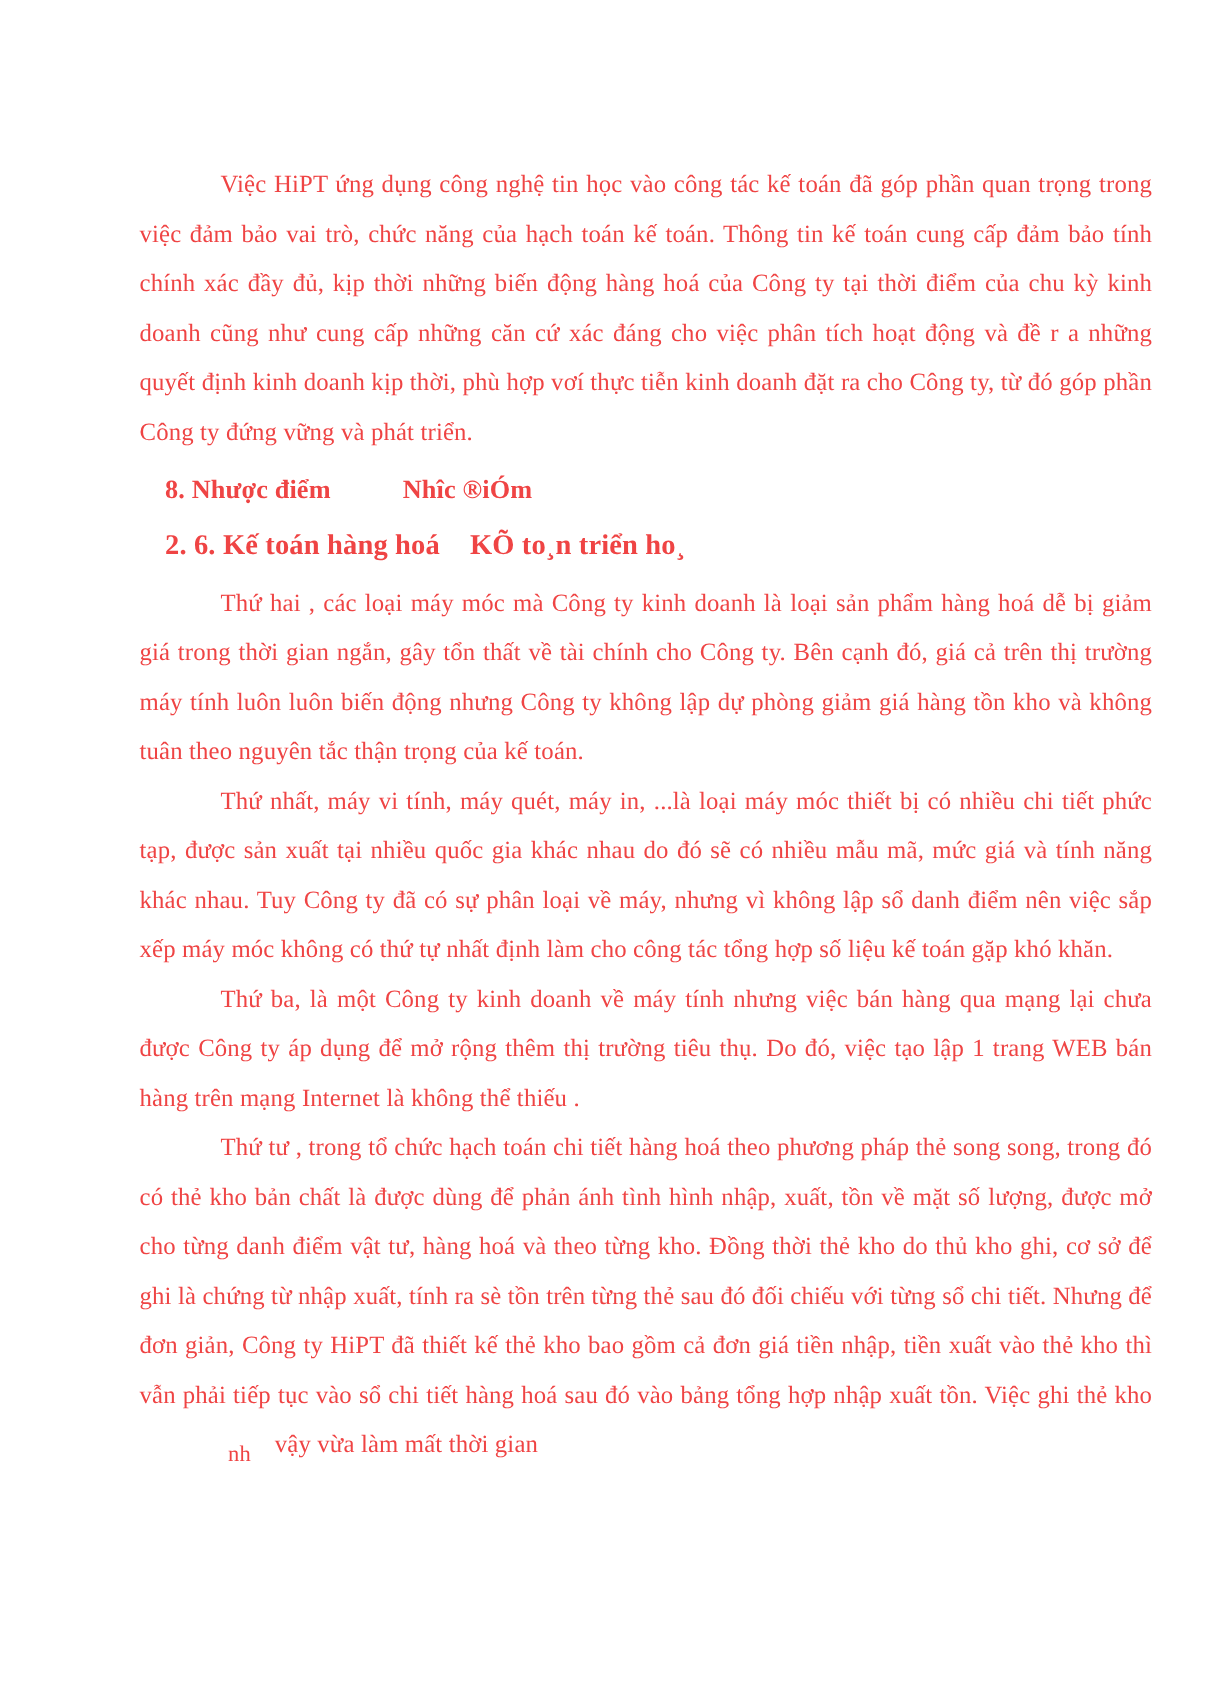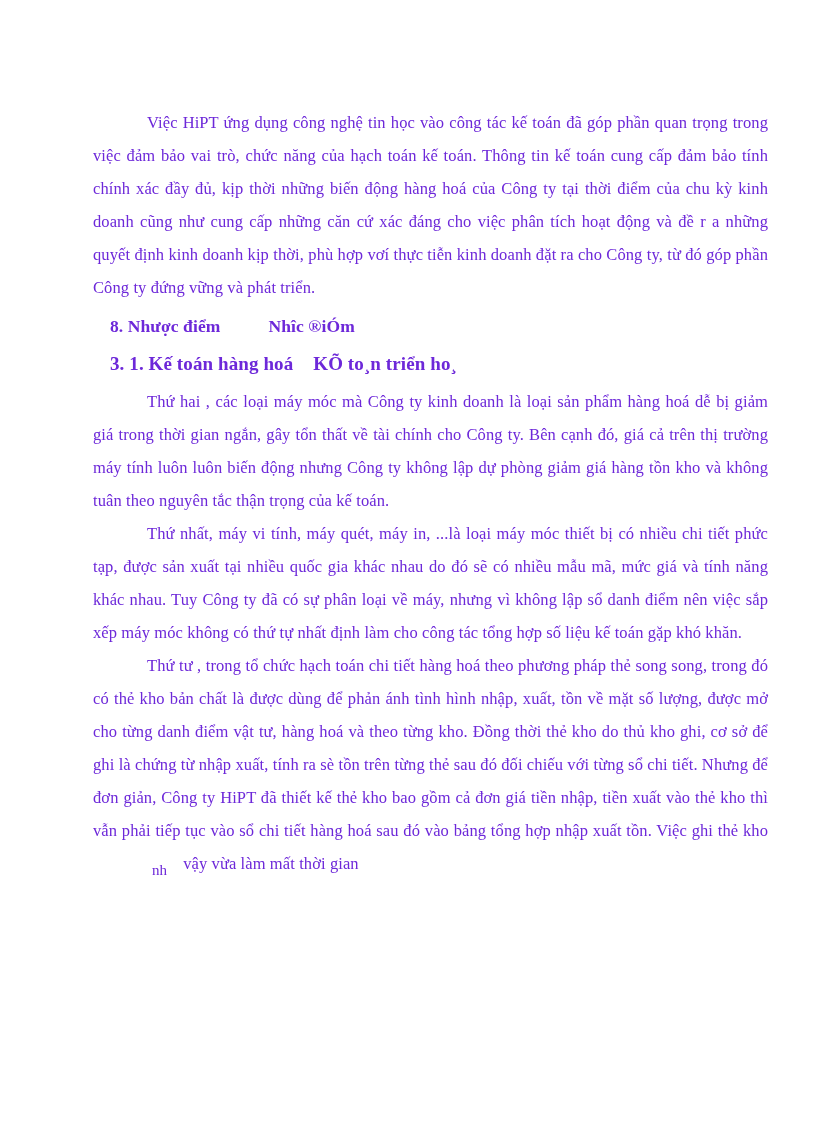--- a/index.html
+++ b/index.html
@@ -7,21 +7,21 @@
     padding: 0;
     background: #ffffff;
   }
   .page {
     position: relative;
     width: 816px;
     height: 1101px;
     background: #ffffff;
     overflow: hidden;
     font-family: "Liberation Serif", "DejaVu Serif", serif;
-    color: #6d28d9;
+    color: #ef4444;
   }
   .content {
     position: absolute;
     left: 93px;
     top: 106px;
     width: 675px;
     font-size: 16.5px;
     line-height: 33px;
     text-align: justify;
     letter-spacing: 0.1px;
@@ -64,23 +64,24 @@
 </head>
 <body>
 
 <div class="page">
   <div class="content">
 
     <p class="para">Việc HiPT ứng dụng công nghệ tin học vào công tác kế toán đã góp phần quan trọng trong việc đảm bảo vai trò, chức năng của hạch toán kế toán. Thông tin kế toán cung cấp đảm bảo tính chính xác đầy đủ, kịp thời những biến động hàng hoá của Công ty tại thời điểm của chu kỳ kinh doanh cũng như cung cấp những căn cứ xác đáng cho việc phân tích hoạt động và đề r a những quyết định kinh doanh kịp thời, phù hợp vơí thực tiễn kinh doanh đặt ra cho Công ty, từ đó góp phần Công ty đứng vững và phát triển.</p>
 
     <p class="h-main"><span>8. Nhược điểm</span><span class="tcvn-gap-lg">Nhîc ®iÓm</span></p>
 
-    <p class="h-sub"><span>3. 1. Kế toán hàng hoá</span><span class="tcvn-gap-sm">KÕ to¸n triển ho¸</span></p>
+    <p class="h-sub"><span>2. 6. Kế toán hàng hoá</span><span class="tcvn-gap-sm">KÕ to¸n triển ho¸</span></p>
 
     <p class="para">Thứ hai , các loại máy móc mà Công ty kinh doanh là loại sản phẩm hàng hoá dễ bị giảm giá trong thời gian ngắn, gây tổn thất về tài chính cho Công ty. Bên cạnh đó, giá cả trên thị trường máy tính luôn luôn biến động nhưng Công ty không lập dự phòng giảm giá hàng tồn kho và không tuân theo nguyên tắc thận trọng của kế toán.</p>
 
     <p class="para">Thứ nhất, máy vi tính, máy quét, máy in, ...là loại máy móc thiết bị có nhiều chi tiết phức tạp, được sản xuất tại nhiều quốc gia khác nhau do đó sẽ có nhiều mẫu mã, mức giá và tính năng khác nhau. Tuy Công ty đã có sự phân loại về máy, nhưng vì không lập sổ danh điểm nên việc sắp xếp máy móc không có thứ tự nhất định làm cho công tác tổng hợp số liệu kế toán gặp khó khăn.</p>
 
+    <p class="para">Thứ ba, là một Công ty kinh doanh về máy tính nhưng việc bán hàng qua mạng lại chưa được Công ty áp dụng để mở rộng thêm thị trường tiêu thụ. Do đó, việc tạo lập 1 trang WEB bán hàng trên mạng Internet là không thể thiếu .</p>
 
     <p class="para"><span>Thứ tư , trong tổ chức hạch toán chi tiết hàng hoá theo phương pháp thẻ song song, trong đó có thẻ kho bản chất là được dùng để phản ánh tình hình nhập, xuất, tồn về mặt số lượng, được mở cho từng danh điểm vật tư, hàng hoá và theo từng kho. Đồng thời thẻ kho do thủ kho ghi, cơ sở để ghi là chứng từ nhập xuất, tính ra sè tồn trên từng thẻ sau đó đối chiếu với từng sổ chi tiết. Nhưng để đơn giản, Công ty HiPT đã thiết kế thẻ kho bao gồm cả đơn giá tiền nhập, tiền xuất vào thẻ kho thì vẫn phải tiếp tục vào sổ chi tiết hàng hoá sau đó vào bảng tổng hợp nhập xuất tồn. Việc ghi thẻ kho</span><span class="sub-glitch">nh</span><span>vậy vừa làm mất thời gian</span></p>
 
   </div>
 </div>
 
 </body></html>

